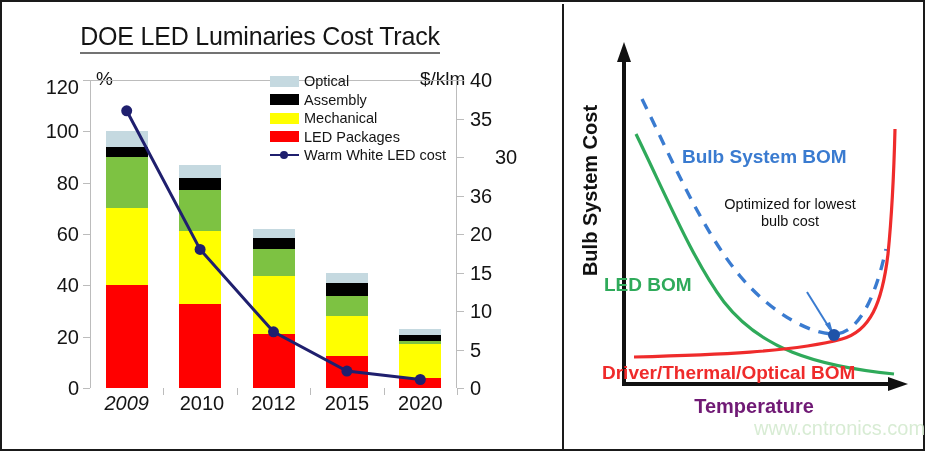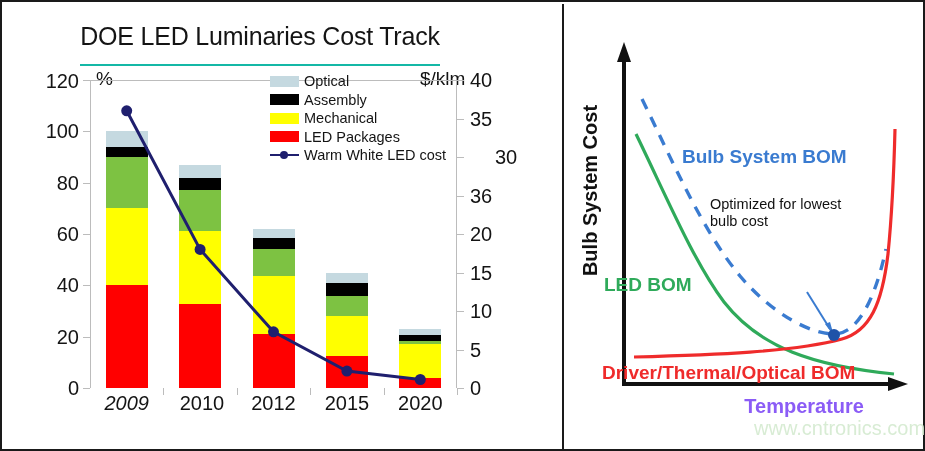--- a/index.html
+++ b/index.html
@@ -8,21 +8,21 @@
 
   #page{position:relative;width:925px;height:451px;background:#ffffff;
         box-sizing:border-box;border:2px solid #1a1a1a;}
 
   
   #left-panel{position:absolute;left:0;top:0;width:545px;height:447px;}
 
   #chart-title{position:absolute;left:48px;top:20px;width:420px;
       text-align:center;font-size:25px;color:#141414;
       letter-spacing:-0.2px;white-space:nowrap;}
-  #chart-title .ul{border-bottom:2px solid #14b8a6;padding-bottom:14px;}
+  #chart-title .ul{border-bottom:2px solid #737373;padding-bottom:2px;}
 
   
   #plot{position:absolute;left:88px;top:78px;width:367px;height:308px;}
   .axis-line{position:absolute;background:#bcbcbc;}
   #y-axis-left{left:0;top:0;width:1px;height:308px;}
   #y-axis-right{left:366px;top:0;width:1px;height:308px;}
   #x-axis{left:0;top:307px;width:367px;height:1px;background:#bcbcbc;}
 
   .tick-l{position:absolute;left:-7px;width:7px;height:1px;background:#bcbcbc;}
   .tick-r{position:absolute;left:367px;width:7px;height:1px;background:#bcbcbc;}
@@ -56,27 +56,27 @@
   .sw-line::after{content:"";position:absolute;left:10px;top:1px;width:8px;height:8px;
       border-radius:50%;background:#1f1f6e;}
 
   
   #right-panel{position:absolute;left:560px;top:2px;width:363px;height:445px;
       border-left:2px solid #1a1a1a;box-sizing:border-box;}
   #r-svg{position:absolute;left:0;top:0;}
   #ylabel-r{position:absolute;left:-64px;top:175px;width:180px;
       transform:rotate(-90deg);text-align:center;
       font-size:20px;font-weight:bold;color:#111;white-space:nowrap;}
-  #xlabel-r{position:absolute;left:80px;top:391px;width:220px;text-align:right;
-      font-size:20px;font-weight:bold;color:#8b5cf6;}
+  #xlabel-r{position:absolute;left:80px;top:391px;width:220px;text-align:center;
+      font-size:20px;font-weight:bold;color:#701a75;}
   .curve-lab{position:absolute;font-size:19px;font-weight:bold;white-space:nowrap;}
   #lab-bulb{left:118px;top:142px;color:#3a7bd0;}
   #lab-led{left:40px;top:270px;color:#2faa5a;}
   #lab-drv{left:38px;top:358px;color:#ef2b2b;}
-  #annot{position:absolute;left:146px;top:192px;width:160px;
+  #annot{position:absolute;left:146px;top:192px;width:160px;text-align:center;
       font-size:14.5px;color:#111;line-height:17px;}
   #watermark{position:absolute;left:190px;top:413px;font-size:20px;
       color:#d8ecd4;white-space:nowrap;}
 </style>
 </head>
 <body>
 
 <div id="page">
 
   <div id="left-panel">
@@ -100,21 +100,21 @@
           <div class="ylab-l" style="top: 256.667px;">20</div>
           <div class="tick-l" style="top: 205.333px;"></div>
           <div class="ylab-l" style="top: 205.333px;">40</div>
           <div class="tick-l" style="top: 154px;"></div>
           <div class="ylab-l" style="top: 154px;">60</div>
           <div class="tick-l" style="top: 102.667px;"></div>
           <div class="ylab-l" style="top: 102.667px;">80</div>
           <div class="tick-l" style="top: 51.3333px;"></div>
           <div class="ylab-l" style="top: 51.3333px;">100</div>
           <div class="tick-l" style="top: 0px;"></div>
-          <div class="ylab-l" style="top: 1px;">120</div>
+          <div class="ylab-l" style="top: 7px;">120</div>
         </div>
       <div id="ticks-right">
           <div class="tick-r" style="top: 308px;"></div>
           <div class="ylab-r" style="top: 308px;">0</div>
           <div class="tick-r" style="top: 269.5px;"></div>
           <div class="ylab-r" style="top: 269.5px;">5</div>
           <div class="tick-r" style="top: 231px;"></div>
           <div class="ylab-r" style="top: 231px;">10</div>
           <div class="tick-r" style="top: 192.5px;"></div>
           <div class="ylab-r" style="top: 192.5px;">15</div>

